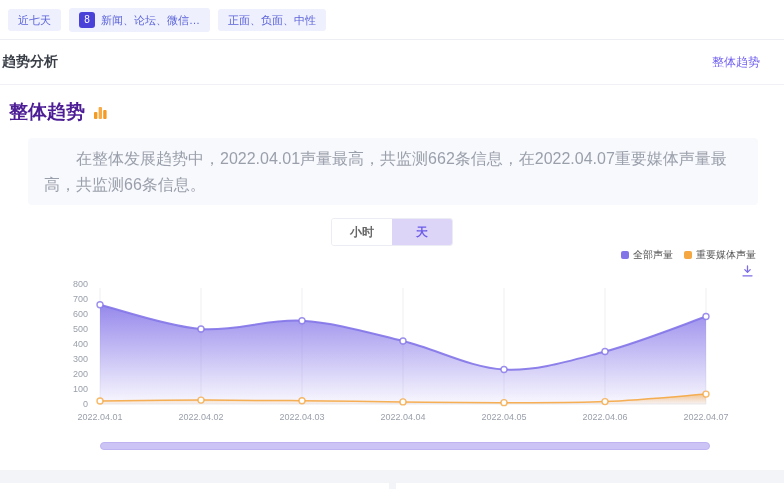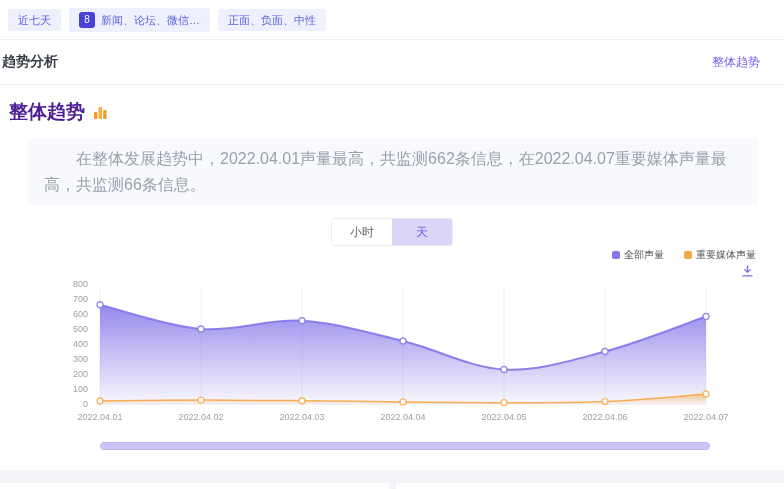--- a/index.html
+++ b/index.html
@@ -42,29 +42,29 @@
   .main-card { background:#fff; padding:14px 0 20px; }
   .section-title-row { display:flex; align-items:center; gap:8px; padding:0 24px 13px 9px; }
   .section-title { font-size:19px; font-weight:700; color:#4c1d95; }
   .summary-box {
     margin:0 26px 0 28px;
     background:#f8f9fd; border-radius:4px;
     padding:8px 16px;
     font-size:16px; color:#9aa0ab; line-height:1.6;
     text-indent:2em;
   }
-  .toggle-row { display:flex; justify-content:center; margin:13px 0 2px; }
+  .toggle-row { display:flex; justify-content:center; margin:13px 0 2px;font-weight:bold; }
   .toggle-group { display:flex; border:1px solid #ececf4; border-radius:3px; overflow:hidden; }
   .toggle-btn {
     width:60px; height:26px; line-height:26px; text-align:center;
     font-size:12px; color:#666; background:#fff; cursor:pointer;
   }
   .toggle-btn.active { background:#dcd5f8; color:#6c5ce7; }
   .legend-row {
-    display:flex; justify-content:flex-end; align-items:center; gap:20px;
+    display:flex; justify-content:flex-end; align-items:center; gap:11px;
     padding:0 28px; font-size:10px; color:#555;
   }
   .legend-item { display:flex; align-items:center; gap:4px; cursor:pointer; }
   .legend-dot { width:8px; height:8px; border-radius:2px; }
   .download-row { display:flex; justify-content:flex-end; padding:3px 30px 0; }
   .chart-wrap { padding:0 20px; }
   .datazoom {
     margin:10px 20px 0 100px;
     width:610px; height:8px;
     background:#cdc4f6; border:1px solid #bfb3f2; border-radius:4px;

